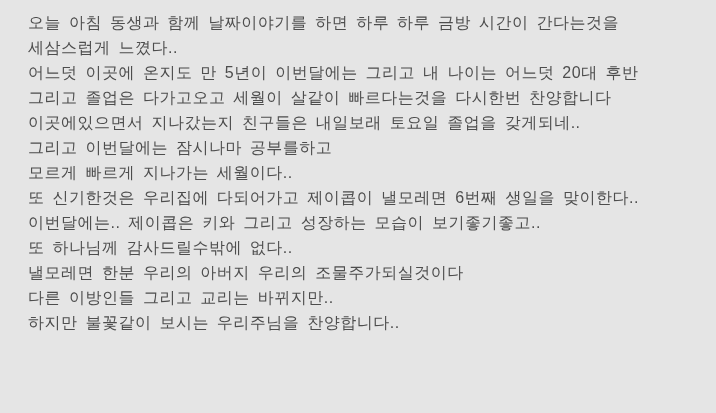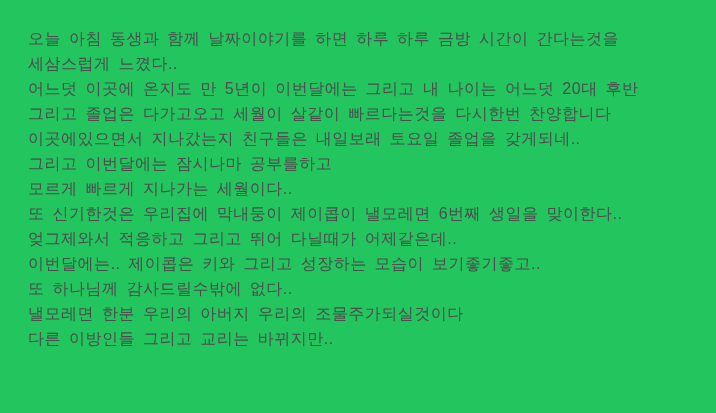--- a/index.html
+++ b/index.html
@@ -10,22 +10,22 @@
   body {
     width: 716px;
     height: 413px;
     overflow: hidden;
     font-family: "Liberation Sans", "DejaVu Sans", sans-serif;
   }
   .page {
     box-sizing: border-box;
     width: 716px;
     height: 413px;
-    padding: 26px 10px 0 28px;
-    background: #22c55e;
+    padding: 10px 10px 0 28px;
+    background: #e5e5e5;
   }
   .text-line {
     font-size: 16px;
     line-height: 25px;
     height: 25px;
     color: #4d4d4d;
     white-space: nowrap;
     letter-spacing: 0.5px;
     word-spacing: 3px;
     overflow: hidden;
@@ -35,19 +35,19 @@
 <body>
 
 <div class="page">
   <div class="text-line">오늘 아침 동생과 함께 날짜이야기를 하면 하루 하루 금방 시간이 간다는것을</div>
   <div class="text-line">세삼스럽게 느꼈다..</div>
   <div class="text-line">어느덧 이곳에 온지도 만 5년이 이번달에는 그리고 내 나이는 어느덧 20대 후반</div>
   <div class="text-line">그리고 졸업은 다가고오고 세월이 살같이 빠르다는것을 다시한번 찬양합니다</div>
   <div class="text-line">이곳에있으면서 지나갔는지 친구들은 내일보래 토요일 졸업을 갖게되네..</div>
   <div class="text-line">그리고 이번달에는 잠시나마 공부를하고</div>
   <div class="text-line">모르게 빠르게 지나가는 세월이다..</div>
-  <div class="text-line">또 신기한것은 우리집에 막내둥이 제이콥이 낼모레면 6번째 생일을 맞이한다..</div>
-  <div class="text-line">엊그제와서 적응하고 그리고 뛰어 다닐때가 어제같은데..</div>
+  <div class="text-line">또 신기한것은 우리집에 다되어가고 제이콥이 낼모레면 6번째 생일을 맞이한다..</div>
   <div class="text-line">이번달에는.. 제이콥은 키와 그리고 성장하는 모습이 보기좋기좋고..</div>
   <div class="text-line">또 하나님께 감사드릴수밖에 없다..</div>
   <div class="text-line">낼모레면 한분 우리의 아버지 우리의 조물주가되실것이다</div>
   <div class="text-line">다른 이방인들 그리고 교리는 바뀌지만..</div>
+  <div class="text-line">하지만 불꽃같이 보시는 우리주님을 찬양합니다..</div>
 </div>
 
 </body></html>

